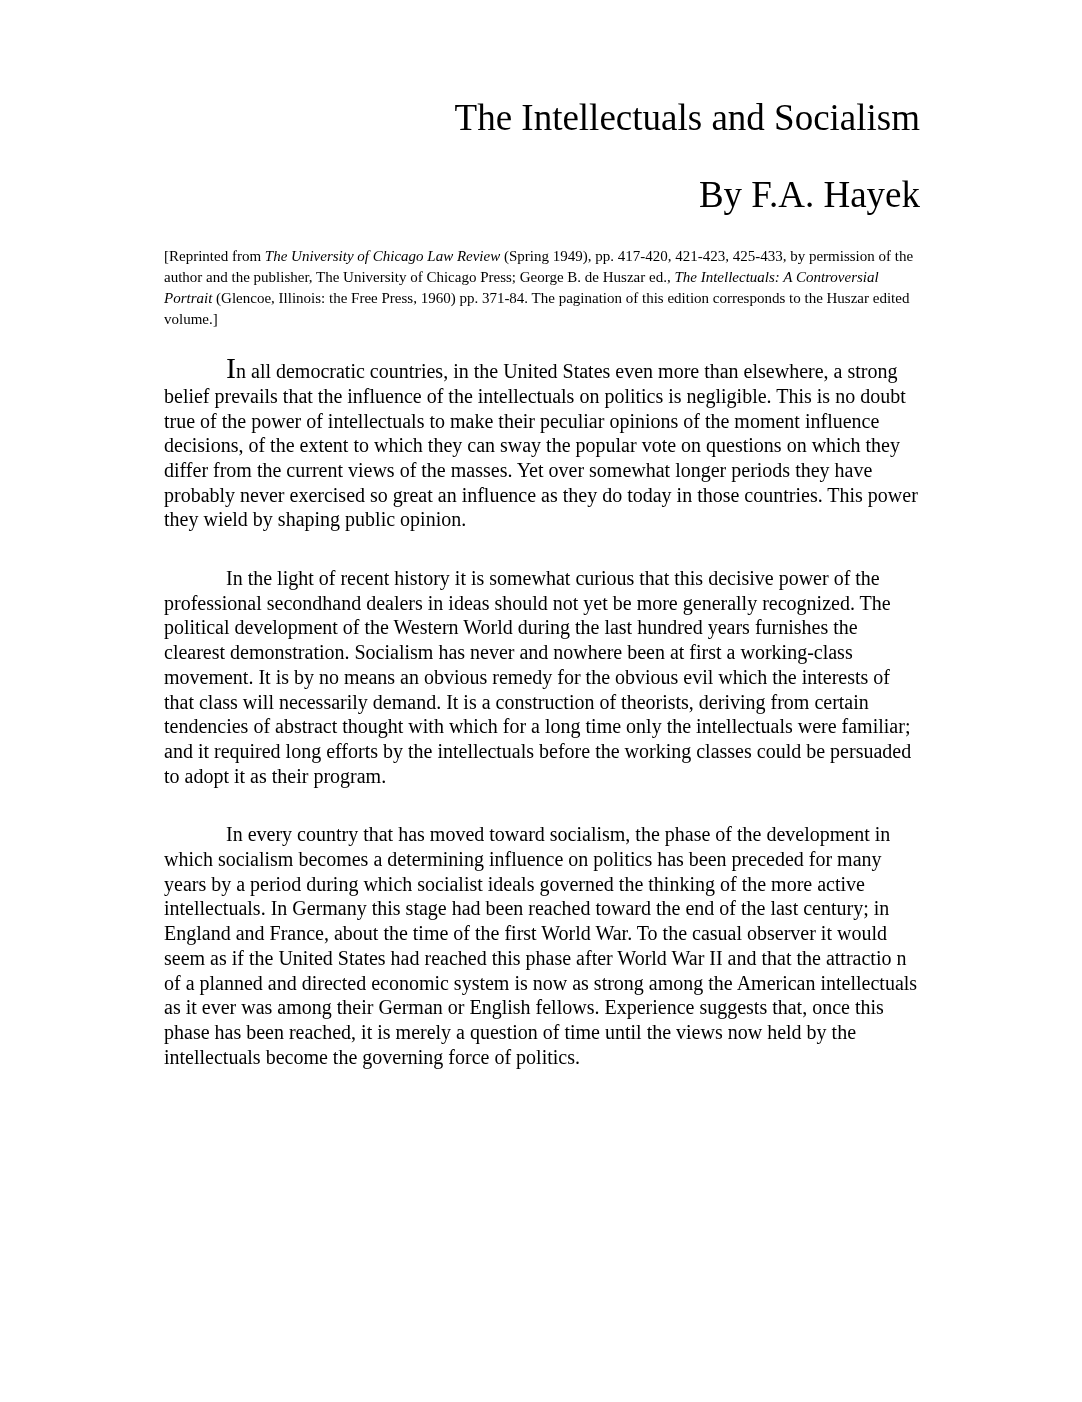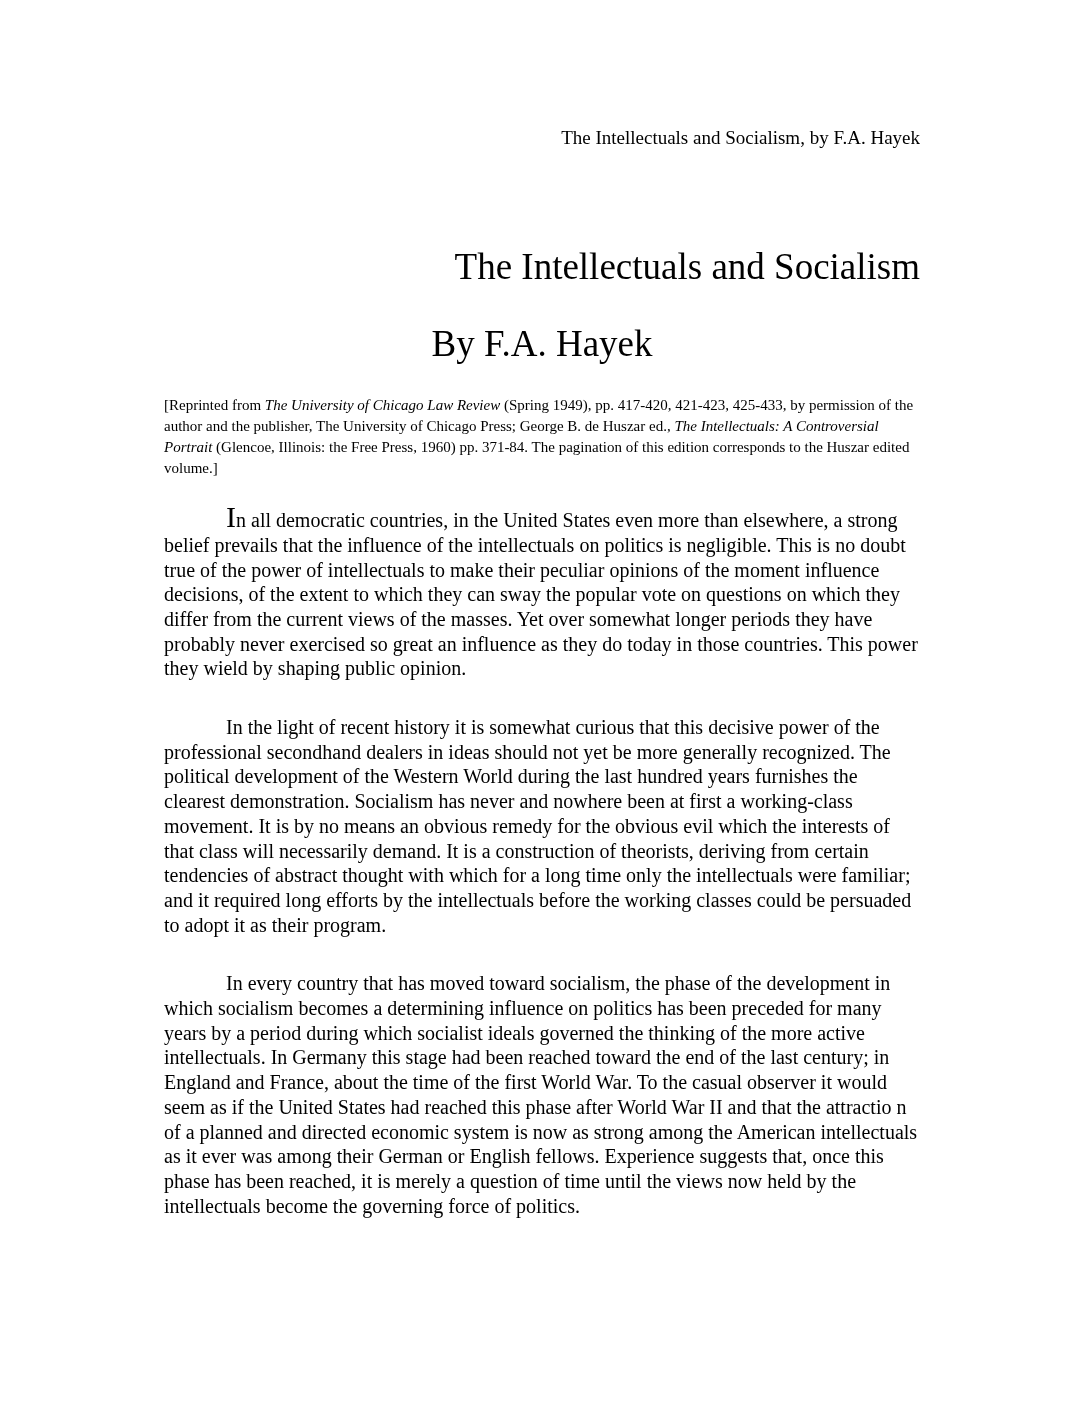--- a/index.html
+++ b/index.html
@@ -24,21 +24,21 @@
   }
   .title {
     margin: 97px 0 0 0;
     text-align: right;
     font-size: 37px;
     font-weight: normal;
     line-height: 1.15;
   }
   .subtitle {
     margin: 34px 0 0 0;
-    text-align: center;
+    text-align: right;
     font-size: 37px;
     font-weight: normal;
     line-height: 1.15;
     font-family: Liberation Serif, serif;
   }
   .notice {
     margin: 30px 0 0 0;
     font-size: 15px;
     line-height: 21px;
     text-align: left;
@@ -56,21 +56,20 @@
     font-size: 30px;
     line-height: 24.7px;
   }
 </style>
 </head>
 <body>
 
 <div class="page">
   <div class="content">
 
-    <div class="running-header">The Intellectuals and Socialism, by F.A. Hayek</div>
 
     <h1 class="title">The Intellectuals and Socialism</h1>
 
     <h2 class="subtitle">By F.A. Hayek</h2>
 
     <p class="notice"><span>[Reprinted from </span><span class="italic">The University of Chicago Law Review</span><span> (Spring 1949), pp. 417-420, 421-423, 425-433, by permission of the author and the publisher, The University of Chicago Press; George B. de Huszar ed., </span><span class="italic">The Intellectuals: A Controversial Portrait</span><span> (Glencoe, Illinois: the Free Press, 1960) pp. 371-84. The pagination of this edition corresponds to the Huszar edited volume.]</span></p>
 
     <p class="body-para first"><span class="initial">I</span><span>n all democratic countries, in the United States even more than elsewhere, a strong belief prevails that the influence of the intellectuals on politics is negligible. This is no doubt true of the power of intellectuals to make their peculiar opinions of the moment influence decisions, of the extent to which they can sway the popular vote on questions on which they differ from the current views of the masses. Yet over somewhat longer periods they have probably never exercised so great an influence as they do today in those countries. This power they wield by shaping public opinion.</span></p>
 
     <p class="body-para"><span>In the light of recent history it is somewhat curious that this decisive power of the professional secondhand dealers in ideas should not yet be more generally recognized. The political development of the Western World during the last hundred years furnishes the clearest demonstration. Socialism has never and nowhere been at first a working-class movement. It is by no means an obvious remedy for the obvious evil which the interests of that class will necessarily demand. It is a construction of theorists, deriving from certain tendencies of abstract thought with which for a long time only the intellectuals were familiar; and it required long efforts by the intellectuals before the working classes could be persuaded to adopt it as their program.</span></p>

